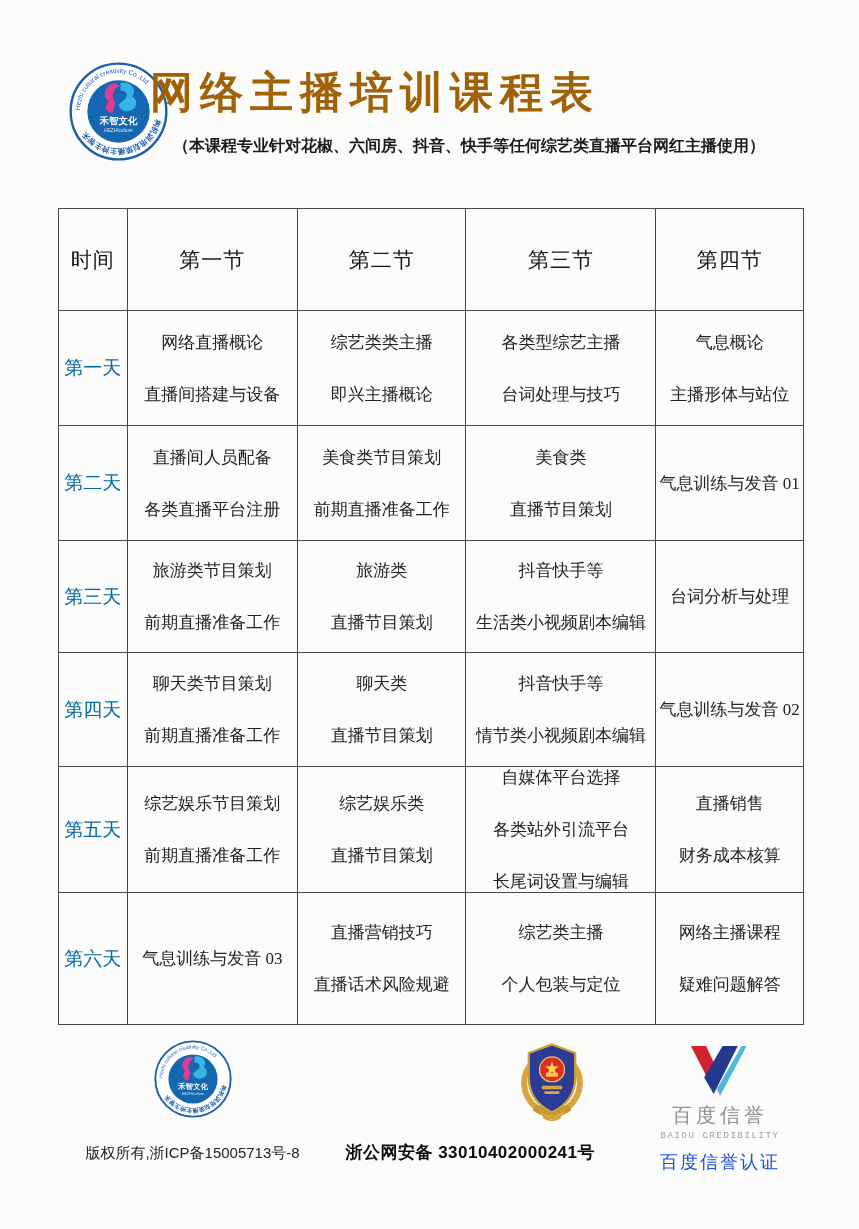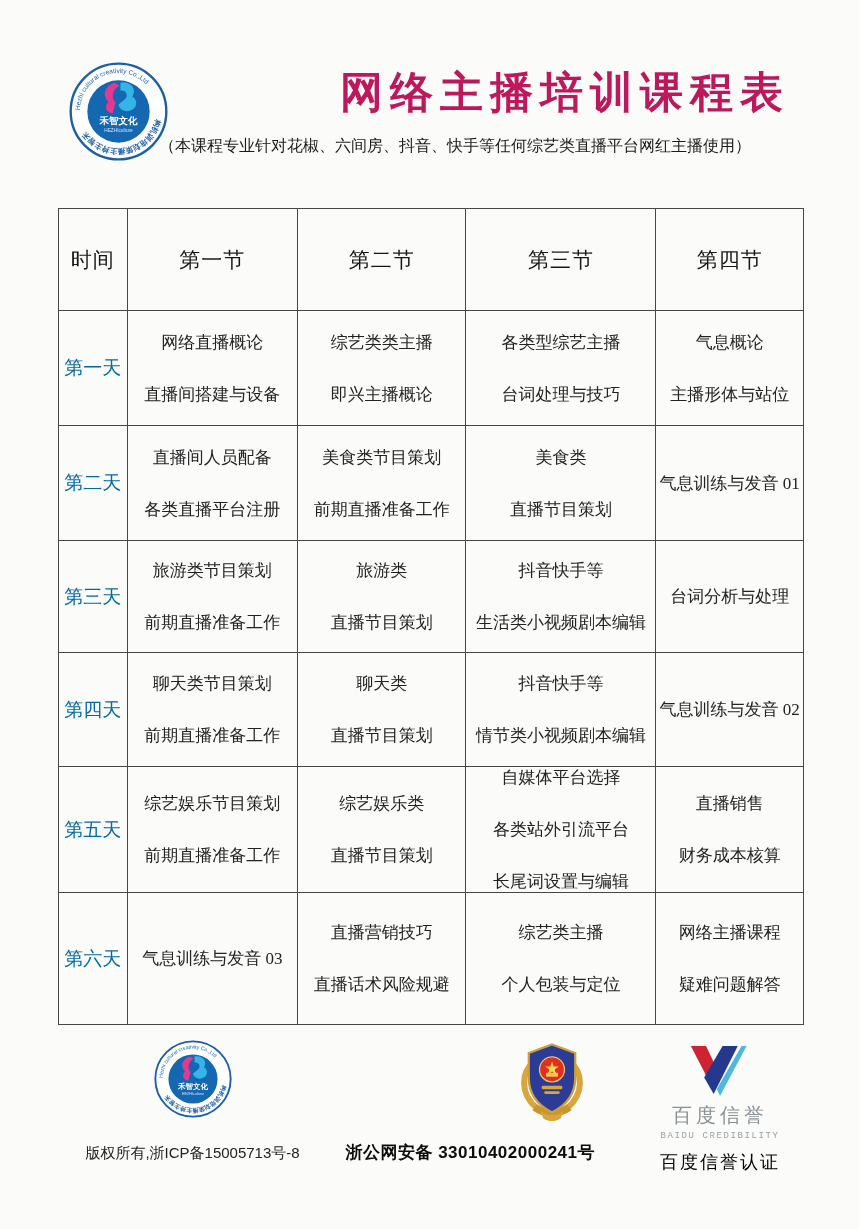--- a/index.html
+++ b/index.html
@@ -10,26 +10,26 @@
     margin:0 auto;
     background:#fbfbfa;
     overflow:hidden;
     font-family:"Liberation Serif","DejaVu Serif",serif;
     color:#1f1f1f;
   }
   
   .hezhi-logo-header{position:absolute;left:69px;top:62px;width:99px;height:99px;}
   .page-title{
     position:absolute;left:150px;top:64px;width:640px;
-    text-align:right;font-size:43px;font-weight:700;
-    letter-spacing:7px;color:#be185d;white-space:nowrap;
+    text-align:left;font-size:43px;font-weight:700;
+    letter-spacing:7px;color:#a16207;white-space:nowrap;
   }
   .page-subtitle{
-    position:absolute;left:95px;top:136px;width:720px;
-    text-align:center;font-size:16px;color:#1a1a1a;white-space:nowrap;
+    position:absolute;left:109px;top:136px;width:720px;
+    text-align:center;font-size:16px;color:#1a1a1a;white-space:nowrap;font-weight:bold;
   }
   
   table.schedule{
     position:absolute;left:58px;top:208px;width:746px;
     border-collapse:collapse;table-layout:fixed;
     background:transparent;
   }
   table.schedule th,table.schedule td{
     border:1px solid #474747;
     text-align:center;vertical-align:middle;
@@ -49,21 +49,21 @@
   .copyright{
     margin-top:22px;font-family:"Liberation Sans","DejaVu Sans",sans-serif;
     font-size:15px;color:#222;white-space:nowrap;
   }
   .police-record{
     margin-top:16px;font-family:"Liberation Sans","DejaVu Sans",sans-serif;
     font-size:17px;font-weight:700;color:#0c0c0c;white-space:nowrap;letter-spacing:0.5px;
   }
   .baidu-cn{margin-top:2px;font-size:20px;color:#8a9096;letter-spacing:4px;font-family:"Liberation Sans","DejaVu Sans",sans-serif;}
   .baidu-en{margin-top:2px;font-size:9px;color:#9aa0a5;letter-spacing:1.6px;font-family:Liberation Mono, monospace;}
-  .baidu-cert{margin-top:9px;font-size:18px;color:#000000;letter-spacing:2px;font-family:"Liberation Sans","DejaVu Sans",sans-serif;}
+  .baidu-cert{margin-top:9px;font-size:18px;color:#1d4ed8;letter-spacing:2px;font-family:"Liberation Sans","DejaVu Sans",sans-serif;}
 </style>
 </head>
 <body>
 
 <div class="page">
 
   <svg width="0" height="0" style="position:absolute" aria-hidden="true">
     <defs>
       <symbol id="hezhi-logo" viewBox="0 0 100 100">
         <circle cx="50" cy="50" r="48.3" fill="#ffffff" stroke-width="2.4" stroke="#1c5fa8"></circle>

